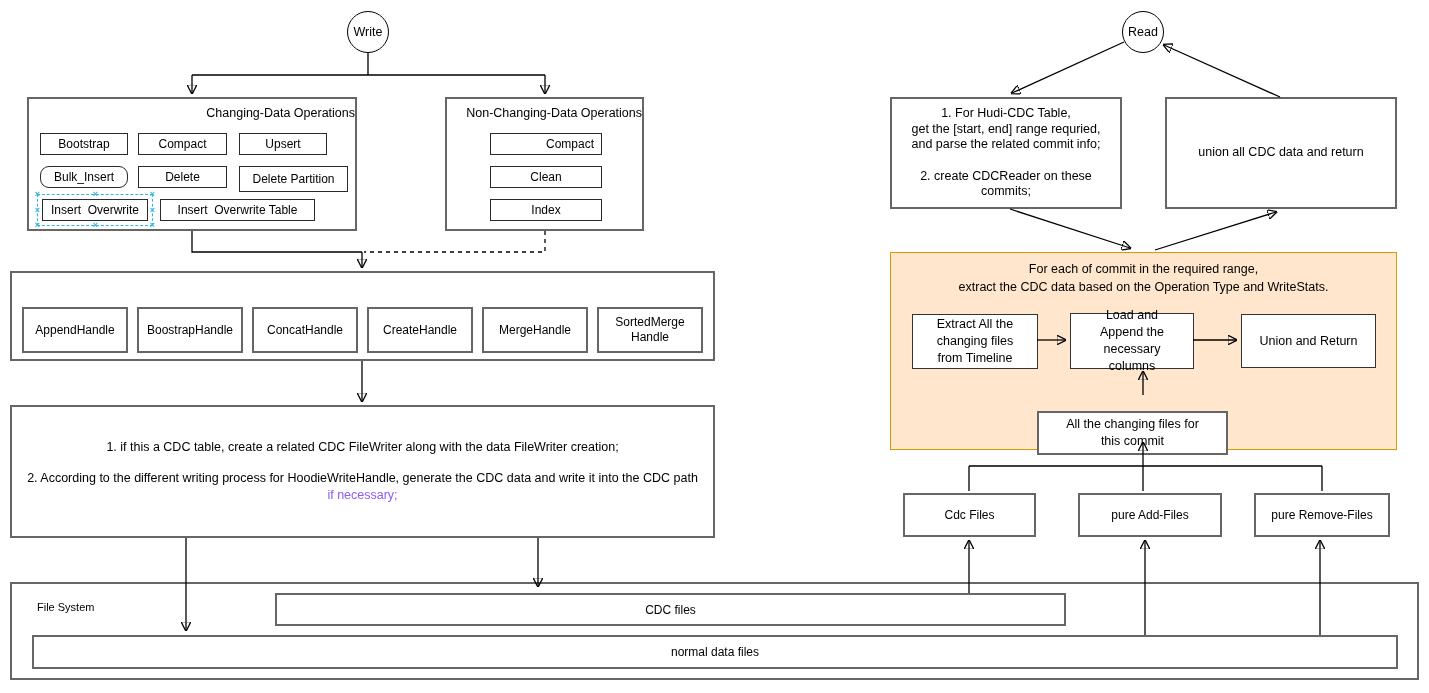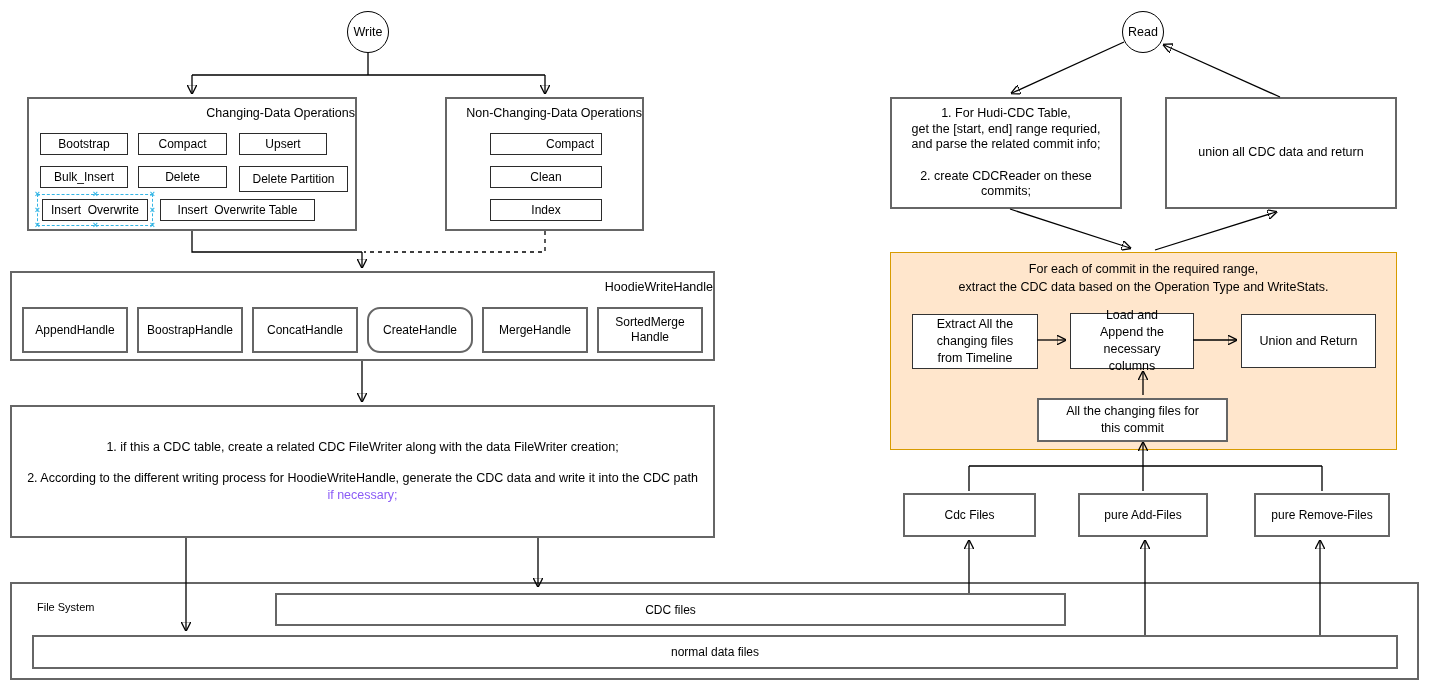--- a/index.html
+++ b/index.html
@@ -77,21 +77,21 @@
     <div class="group-title">Changing-Data Operations</div>
     <div class="node thin" style="left:11px;top:34px;width:88px;height:22px;">
         <span>Bootstrap</span>
       </div>
     <div class="node thin" style="left:109px;top:34px;width:89px;height:22px;">
         <span>Compact</span>
       </div>
     <div class="node thin" style="left:210px;top:34px;width:88px;height:22px;">
         <span>Upsert</span>
       </div>
-    <div class="node thin" style="left:11px;top:67px;width:88px;height:22px;">
+    <div class="node thin" style="left:11px;top:67px;width:88px;height:22px;border-radius:9px;">
         <span>Bulk_Insert</span>
       </div>
     <div class="node thin" style="left:109px;top:67px;width:89px;height:22px;">
         <span>Delete</span>
       </div>
     <div class="node thin" style="left:210px;top:67px;width:109px;height:26px;">
         <span>Delete Partition</span>
       </div>
 
     <div class="selection" style="left:8px;top:95px;width:116px;height:32px;">
@@ -119,31 +119,30 @@
       </div>
     <div class="node thin" style="left:43px;top:67px;width:112px;height:22px;">
         <span>Clean</span>
       </div>
     <div class="node thin" style="left:43px;top:100px;width:112px;height:22px;">
         <span>Index</span>
       </div>
   </div>
 
   <div class="group" style="left:10px;top:271px;width:705px;height:90px;">
-    <div class="group-title">HoodieWriteHandle</div>
     <div class="node" style="left:10px;top:34px;width:106px;height:46px;">
         <span>AppendHandle</span>
       </div>
     <div class="node" style="left:125px;top:34px;width:106px;height:46px;">
         <span>BoostrapHandle</span>
       </div>
     <div class="node" style="left:240px;top:34px;width:106px;height:46px;">
         <span>ConcatHandle</span>
       </div>
-    <div class="node" style="left:355px;top:34px;width:106px;height:46px;border-radius:13px;">
+    <div class="node" style="left:355px;top:34px;width:106px;height:46px;">
         <span>CreateHandle</span>
       </div>
     <div class="node" style="left:470px;top:34px;width:106px;height:46px;">
         <span>MergeHandle</span>
       </div>
     <div class="node" style="left:585px;top:34px;width:106px;height:46px;">
         <span>SortedMerge Handle</span>
       </div>
   </div>
 
@@ -186,29 +185,29 @@
     </div>
     <div class="white-box" style="left:21px;top:61px;width:126px;height:55px;">
         <span>Extract All the changing files from Timeline</span>
       </div>
     <div class="white-box" style="left:179px;top:60px;width:124px;height:56px;">
         <span>Load and Append the necessary columns</span>
       </div>
     <div class="white-box" style="left:350px;top:61px;width:135px;height:54px;">
         <span>Union and Return</span>
       </div>
-    <div class="white-box" style="left:146px;top:145px;width:191px;height:44px;border-color:#666;border-width:2px;">
+    <div class="white-box" style="left:146px;top:158px;width:191px;height:44px;border-color:#666;border-width:2px;">
         <span>All the changing files for this commit</span>
       </div>
   </div>
 
   <div class="node" style="left:903px;top:493px;width:133px;height:44px;">
       <span>Cdc Files</span>
     </div>
-  <div class="node" style="left:1078px;top:493px;width:130px;height:44px;">
+  <div class="node" style="left:1078px;top:493px;width:144px;height:44px;">
       <span>pure Add-Files</span>
     </div>
   <div class="node" style="left:1254px;top:493px;width:136px;height:44px;">
       <span>pure Remove-Files</span>
     </div>
 
   <svg id="wires" xmlns="http://www.w3.org/2000/svg">
     <defs>
       <marker id="arrow" viewBox="0 0 10 10" refX="8.5" refY="5" markerWidth="7.5" markerHeight="7.5" orient="auto-start-reverse">
         <path d="M0 0 L10 5 L0 10 z" fill="#000" stroke="none"></path>

